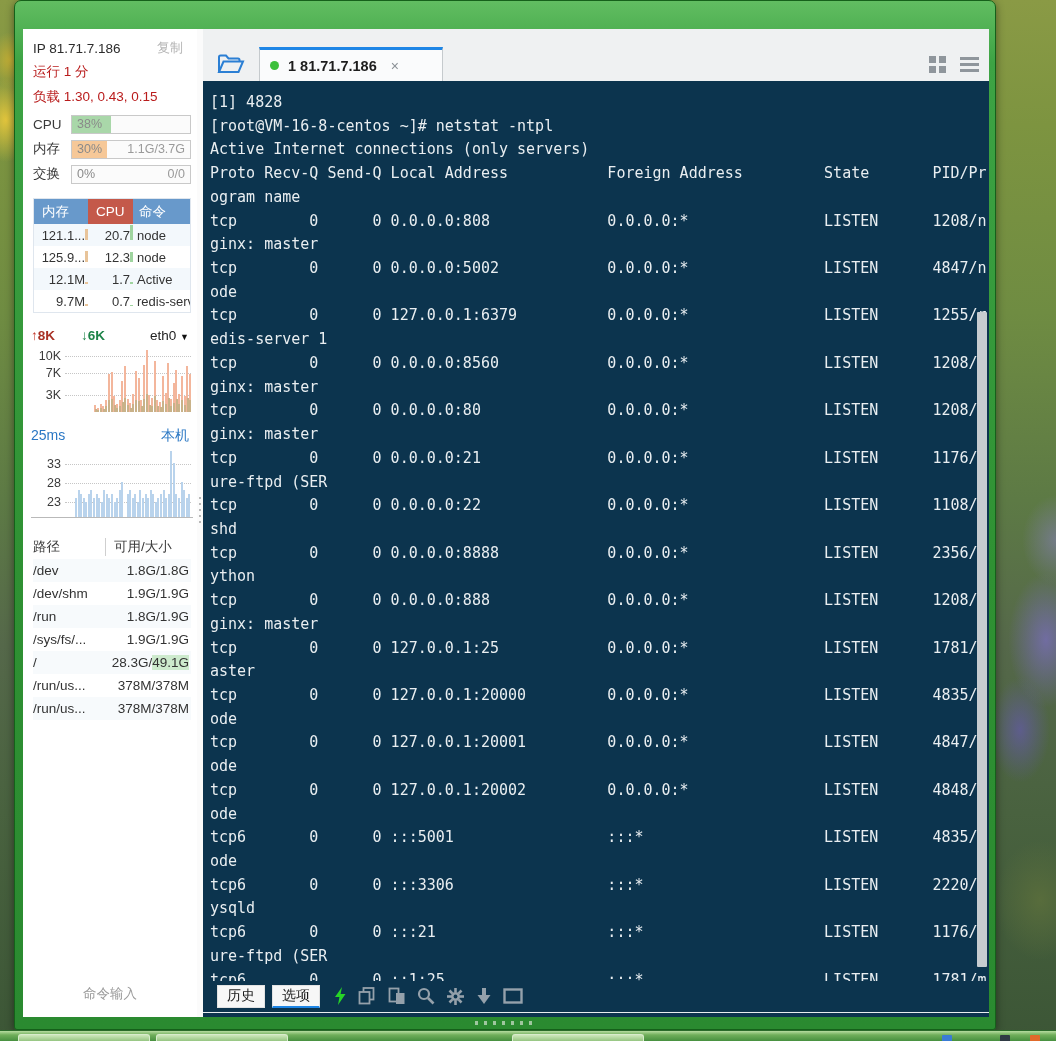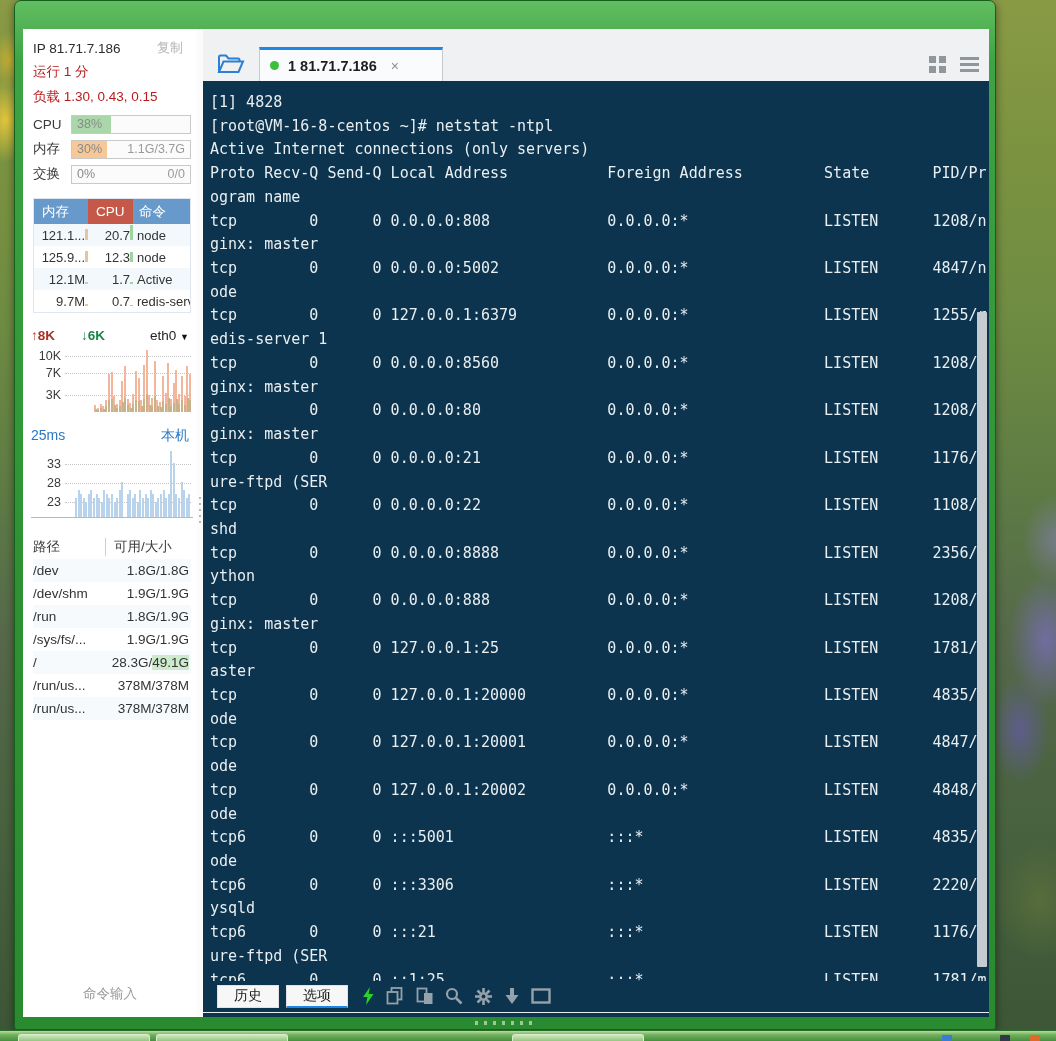--- a/index.html
+++ b/index.html
@@ -139,21 +139,21 @@
     font-size:15px; line-height:23.72px; color:#e9eef1; padding:10px 0 0 7px; }
   .vscroll { position:absolute; right:2px; top:231px; width:10px; height:655px;
     background:#c7ccd0; border-radius:1px; }
 
   .toolbar { height:36px; background:#0c344e; flex:none; position:relative;
     display:flex; align-items:center; padding:0 8px 6px 7px; }
   .toolbar::after { content:""; position:absolute; left:0; right:0; bottom:4px; height:1px; background:#e9eef1; }
   .cmd-input { flex:1; background:transparent; border:none; outline:none;
     color:#e9eef1; font-size:15px; font-family:"Liberation Sans",sans-serif; }
   .cmd-input::placeholder { color:#8fa0ac; }
-  .tb-btn { height:23px; padding:0 16px; background:#f7f7f7; border:1px solid #e2e2e2;
+  .tb-btn { height:23px; padding:0 9px; background:#f7f7f7; border:1px solid #e2e2e2;
     color:#1d1d1d; font-size:14px; display:flex; align-items:center; margin-left:7px; cursor:pointer; }
   .tb-btn.opt { border-bottom:2px solid #1e86e6; }
   .tb-icons { display:flex; align-items:center; gap:11px; margin-left:13px; }
   .tb-icons svg { display:block; cursor:pointer; }
 
   
   .grip { position:absolute; bottom:4px; left:50%; transform:translateX(-50%);
     width:60px; height:4px;
     background:repeating-linear-gradient(90deg,#9fc79f 0 3px, transparent 3px 9px); }
 

